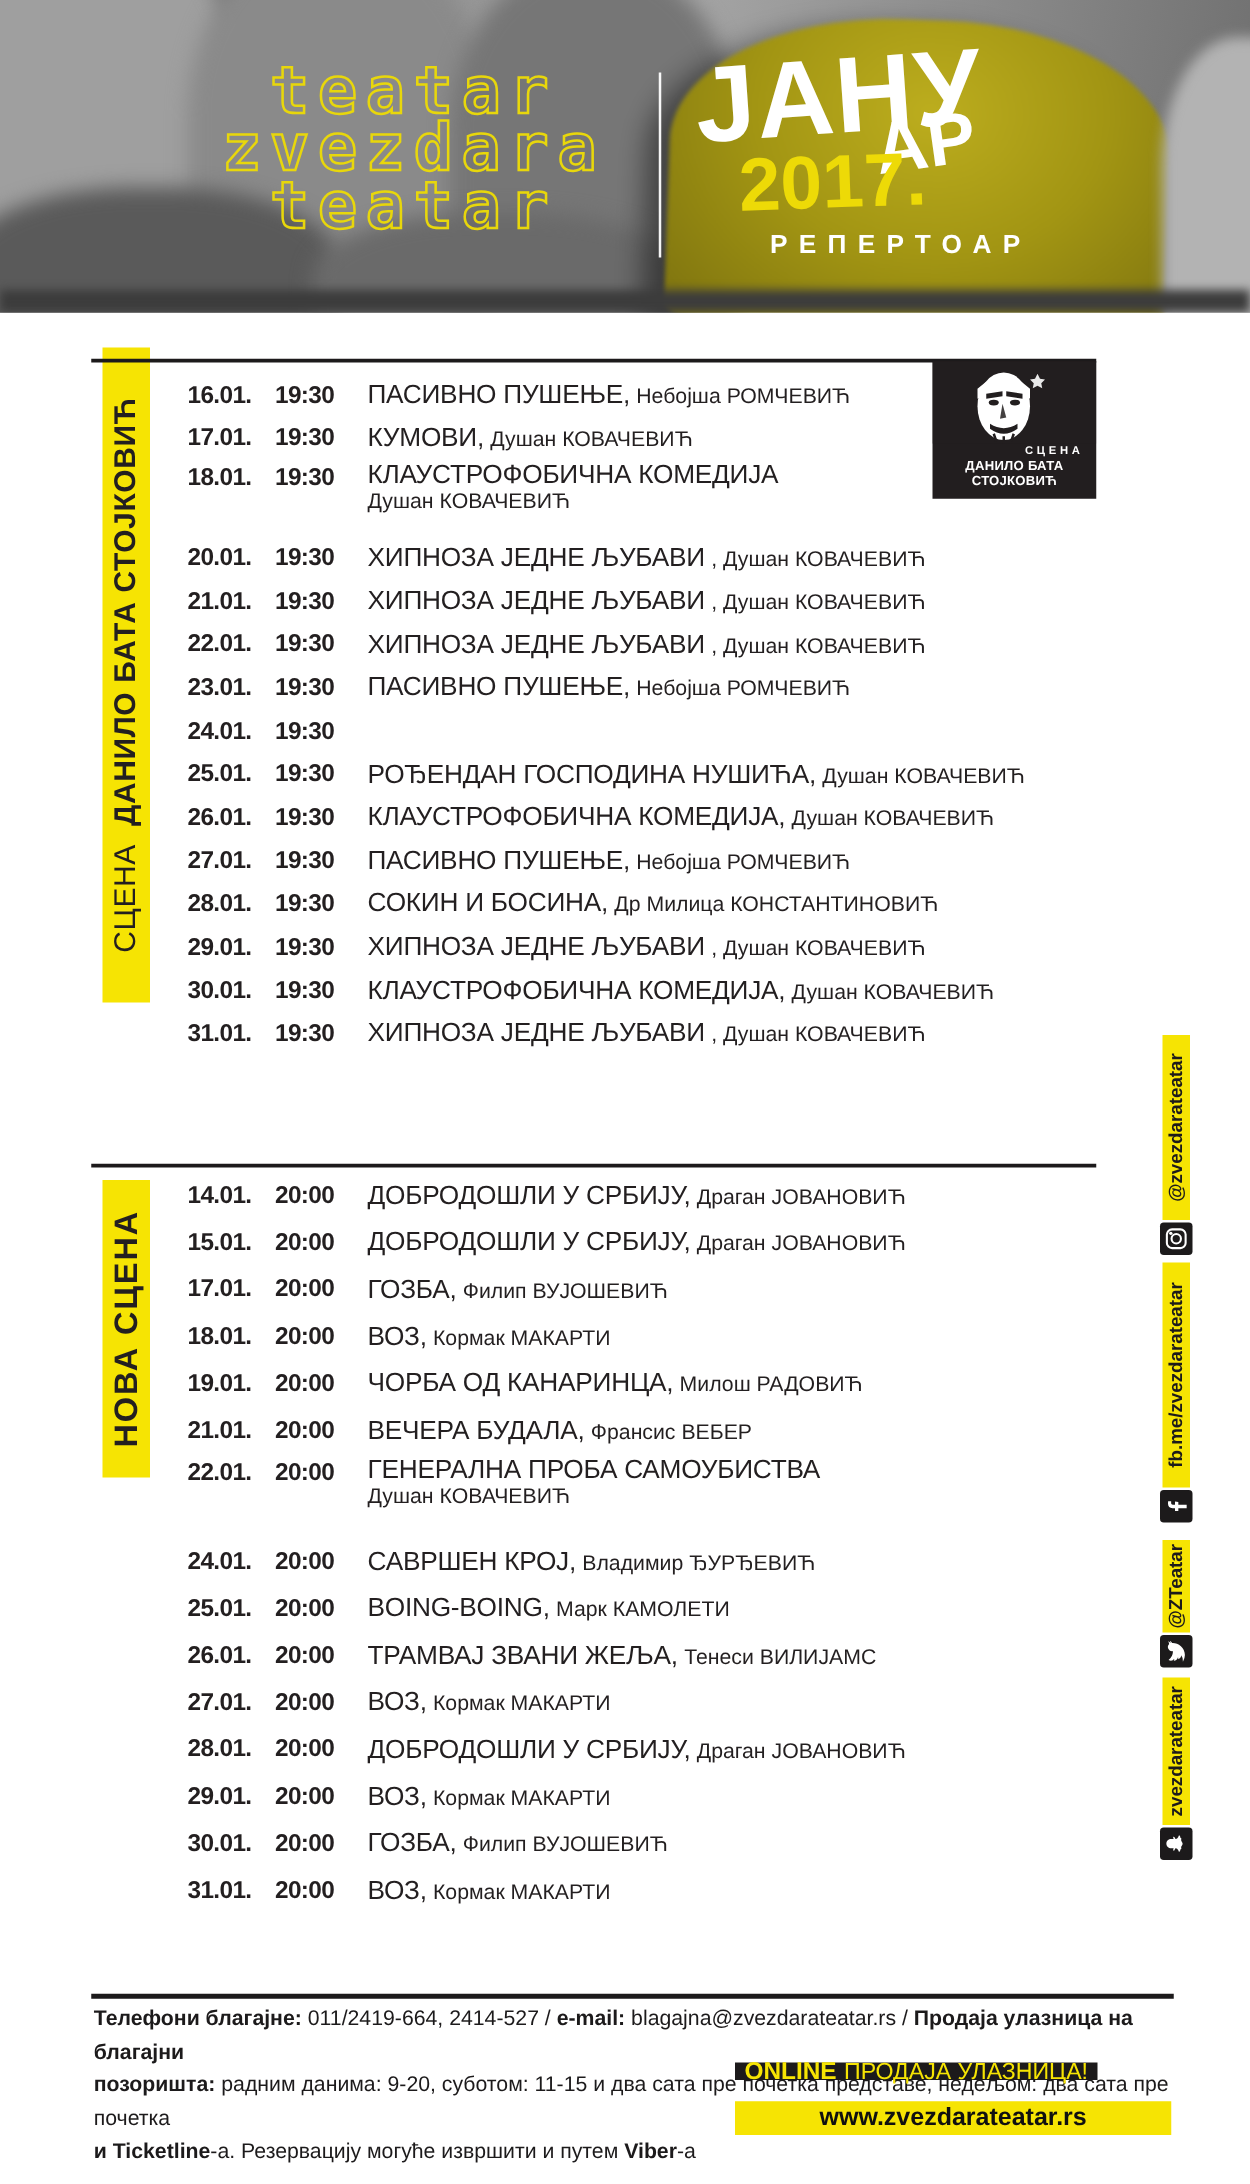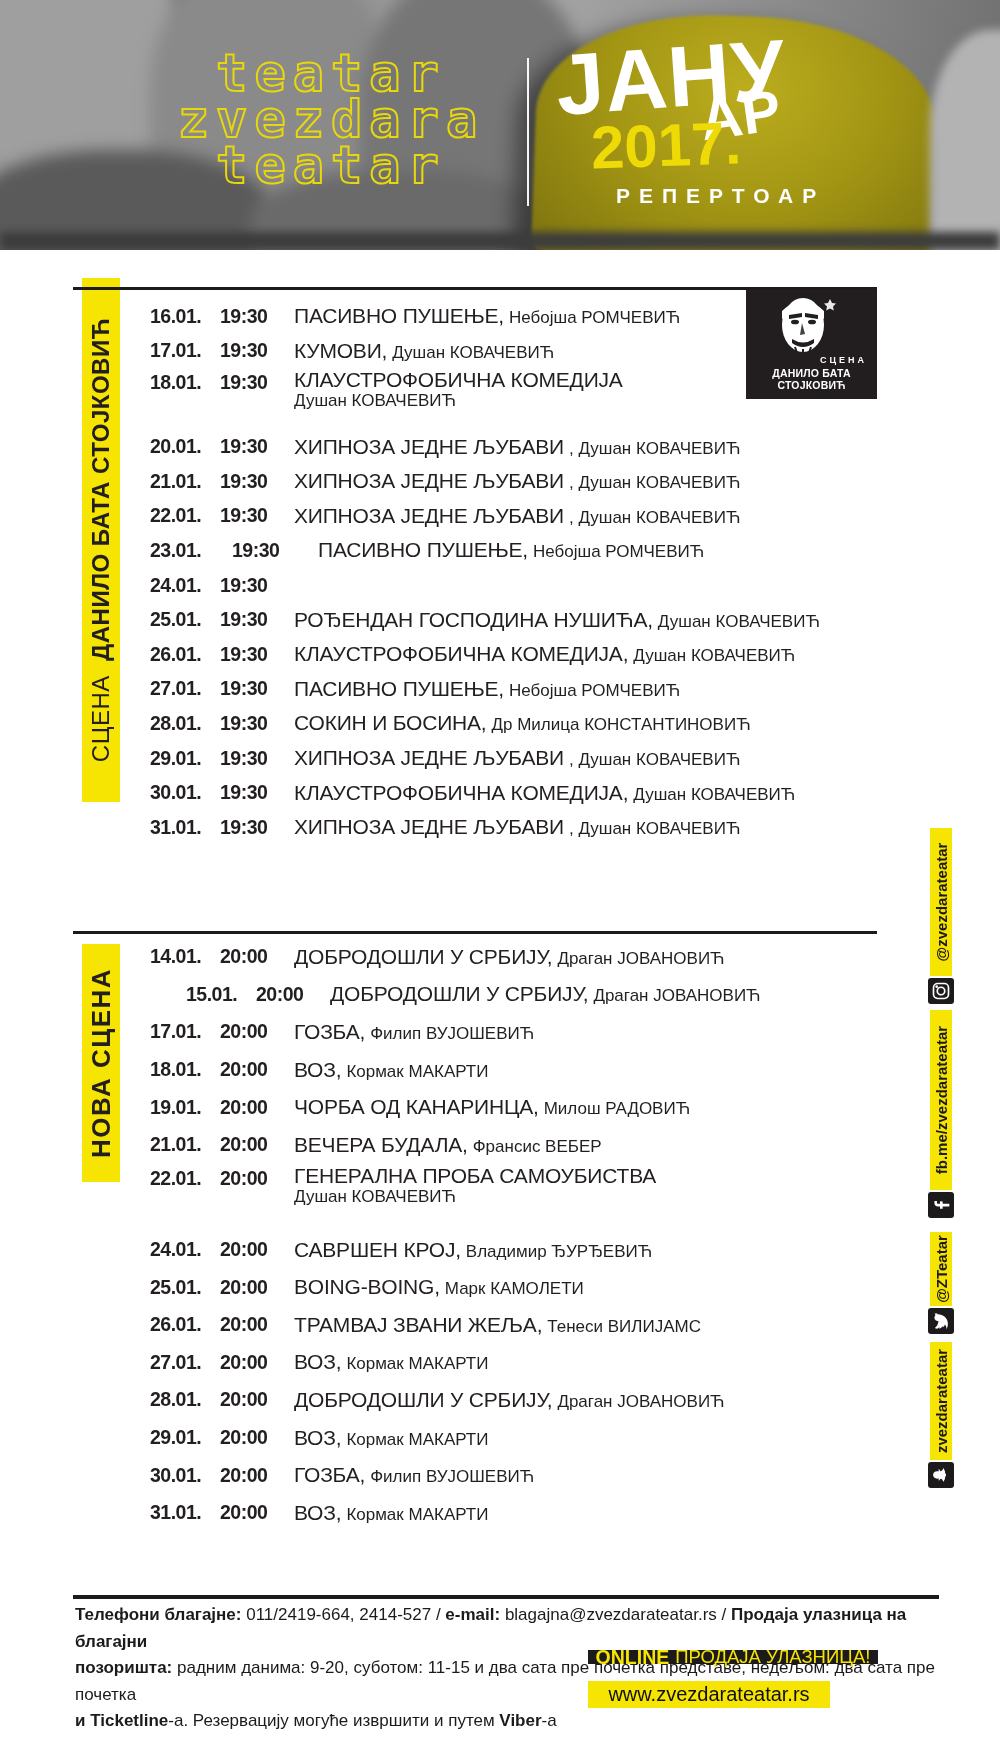--- a/index.html
+++ b/index.html
@@ -81,22 +81,22 @@
   .sicon{position:absolute;left:1px;width:26px;height:26px;background:#1c1a1b;border-radius:3px}
   .sicon svg{width:20px;height:20px;margin:3px;transform:rotate(-90deg)}
 
   
   .finfo{position:absolute;left:75px;top:1602px;width:866px;font-size:17px;line-height:26.6px;color:#1c1a1b}
   .finfo b{font-weight:bold}
   .online{position:absolute;left:588px;top:1650px;width:290px;height:14px;background:#1c1a1b;
           color:#f6e403;display:flex;align-items:center;justify-content:center;
           font-size:18.5px;white-space:nowrap}
   .online b{margin-right:6px;font-size:19.5px}
-  .site{position:absolute;left:588px;top:1681px;width:242px;height:27px;background:#f6e403;color:#101010;
-        font-weight:normal;display:flex;align-items:center;justify-content:center;font-size:20px}
+  .site{position:absolute;left:588px;top:1681px;width:349px;height:27px;background:#f6e403;color:#101010;
+        font-weight:bold;display:flex;align-items:center;justify-content:center;font-size:20px}
 </style>
 </head>
 <body>
 
 <div id="page">
 
   <div class="header">
     <div class="seat s1"></div>
     <div class="seat s2"></div>
     <div class="seat s3"></div>
@@ -174,21 +174,21 @@
       <div class="row" style="height: 34.6px;">
         <span class="date">21.01.</span>
         <span class="time">19:30</span>
         <div class="main"><span class="title">ХИПНОЗА ЈЕДНЕ ЉУБАВИ</span><span class="author">, Душан КОВАЧЕВИЋ</span></div>
       </div>
       <div class="row" style="height: 34.6px;">
         <span class="date">22.01.</span>
         <span class="time">19:30</span>
         <div class="main"><span class="title">ХИПНОЗА ЈЕДНЕ ЉУБАВИ</span><span class="author">, Душан КОВАЧЕВИЋ</span></div>
       </div>
-      <div class="row" style="height: 34.6px; gap: 12px;">
+      <div class="row" style="height: 34.6px;">
         <span class="date">23.01.</span>
         <span class="time">19:30</span>
         <div class="main"><span class="title">ПАСИВНО ПУШЕЊЕ,</span><span class="author">Небојша РОМЧЕВИЋ</span></div>
       </div>
       <div class="row" style="height: 34.6px;">
         <span class="date">24.01.</span>
         <span class="time">19:30</span>
       </div>
       <div class="row" style="height: 34.6px;">
         <span class="date">25.01.</span>
@@ -225,21 +225,21 @@
         <span class="time">19:30</span>
         <div class="main"><span class="title">ХИПНОЗА ЈЕДНЕ ЉУБАВИ</span><span class="author">, Душан КОВАЧЕВИЋ</span></div>
       </div>
     </div>
   <div class="rows" id="rows1">
       <div class="row" style="height: 37.6px;">
         <span class="date">14.01.</span>
         <span class="time">20:00</span>
         <div class="main"><span class="title">ДОБРОДОШЛИ У СРБИЈУ,</span><span class="author">Драган ЈОВАНОВИЋ</span></div>
       </div>
-      <div class="row" style="height: 37.6px; margin-left: 36px;">
+      <div class="row" style="height: 37.6px;">
         <span class="date">15.01.</span>
         <span class="time">20:00</span>
         <div class="main"><span class="title">ДОБРОДОШЛИ У СРБИЈУ,</span><span class="author">Драган ЈОВАНОВИЋ</span></div>
       </div>
       <div class="row" style="height: 37.6px;">
         <span class="date">17.01.</span>
         <span class="time">20:00</span>
         <div class="main"><span class="title">ГОЗБА,</span><span class="author">Филип ВУЈОШЕВИЋ</span></div>
       </div>
       <div class="row" style="height: 37.6px;">

